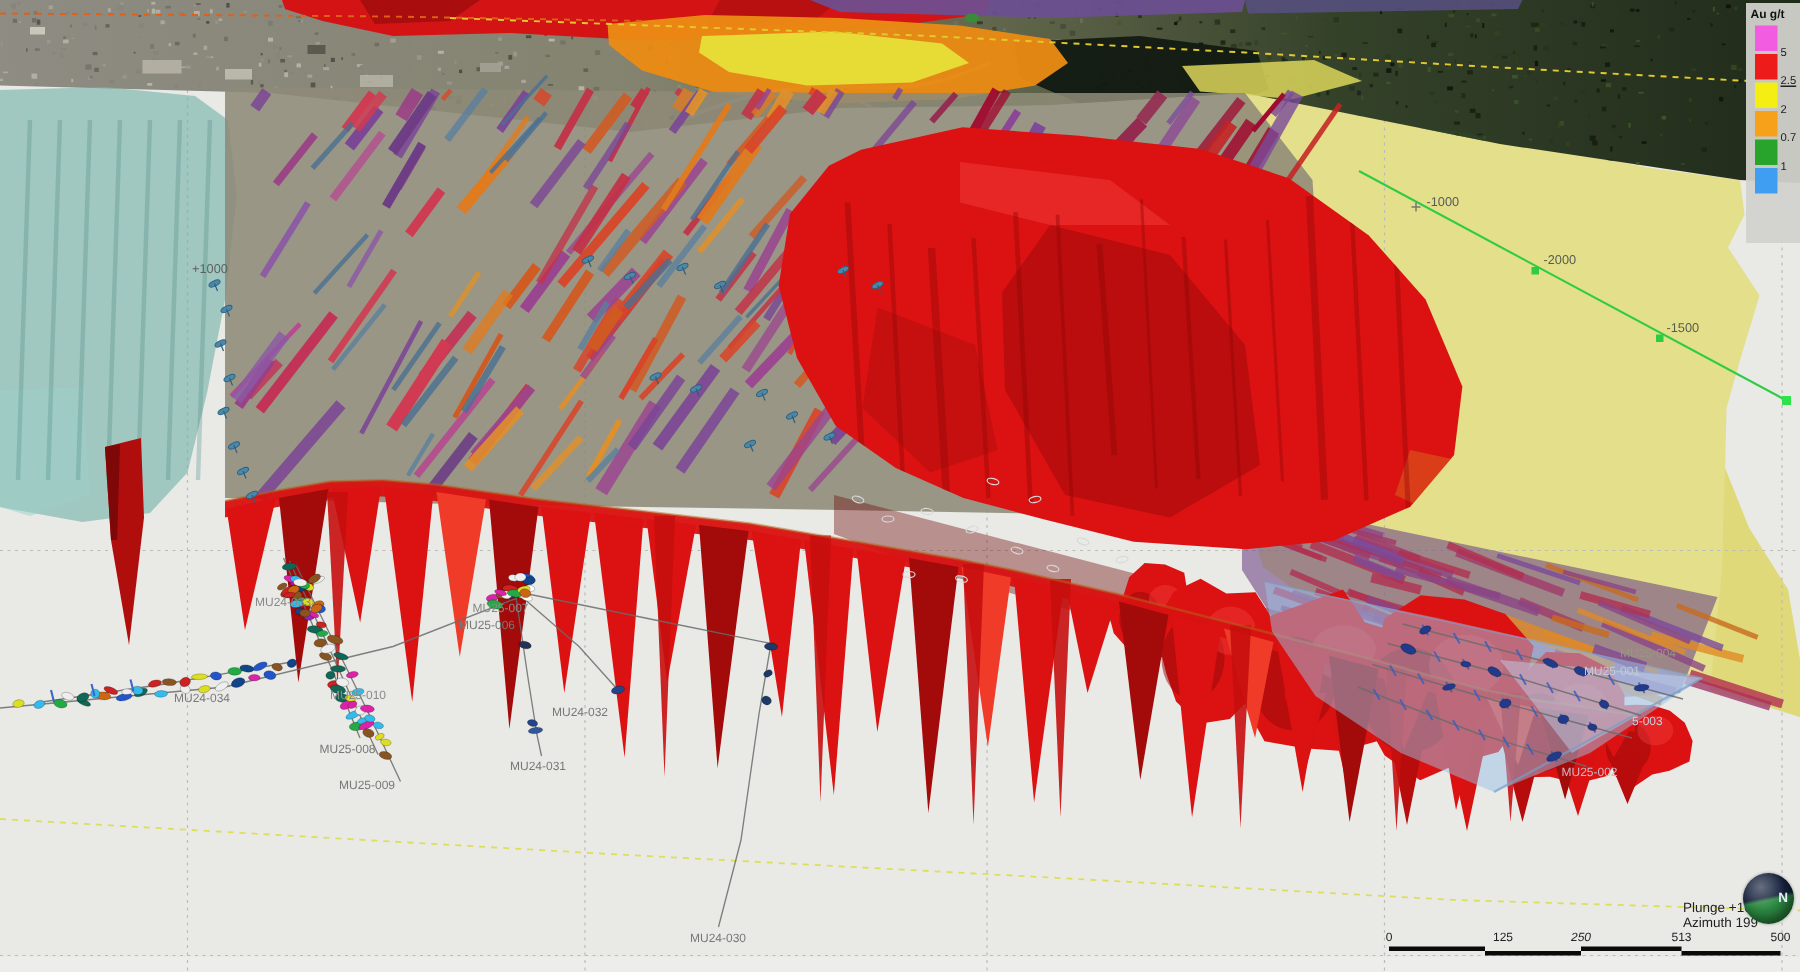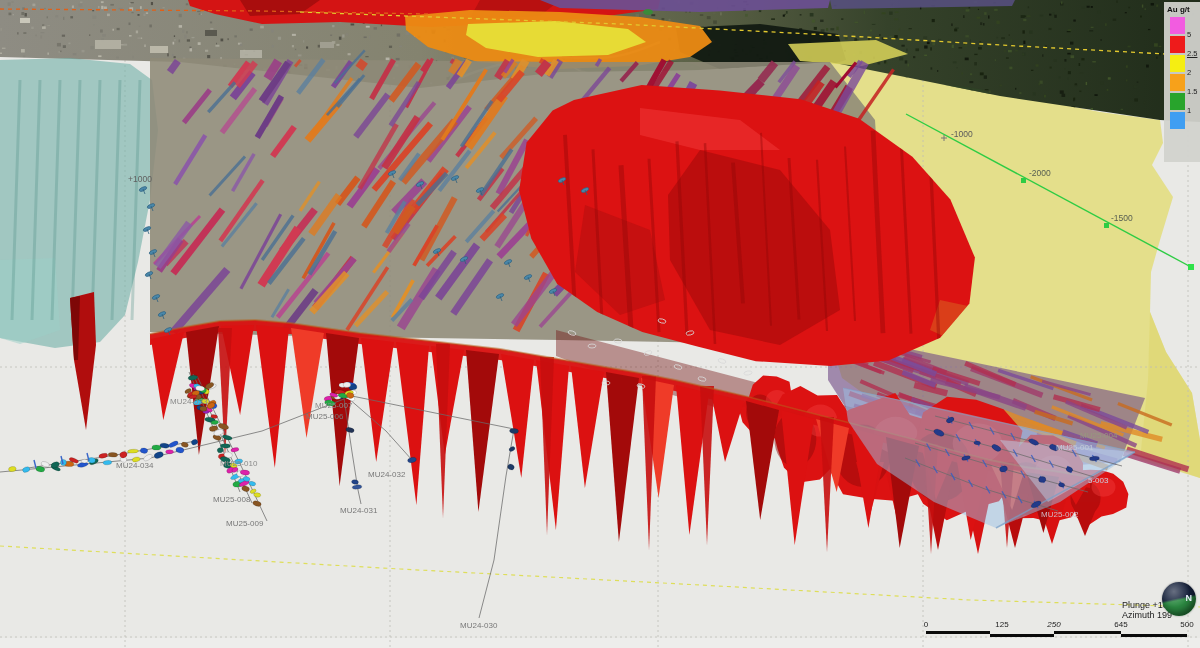--- a/index.html
+++ b/index.html
@@ -1389,42 +1389,42 @@
   <div class="legend">
     <div class="t">Au g/t</div>
     <div id="legend-swatches">
         <div class="sw" style="top: 15px; background: rgb(242, 92, 224);"></div>
         <div class="swl" style="top: 28px;">5</div>
         <div class="sw" style="top: 34px; background: rgb(238, 27, 27);"></div>
         <div class="swl" style="top: 47px; text-decoration: underline;">2.5</div>
         <div class="sw" style="top: 53px; background: rgb(245, 238, 18);"></div>
         <div class="swl" style="top: 66px;">2</div>
         <div class="sw" style="top: 72px; background: rgb(247, 161, 26);"></div>
-        <div class="swl" style="top: 85px;">1.5</div>
+        <div class="swl" style="top: 85px;">0.7</div>
         <div class="sw" style="top: 91px; background: rgb(40, 164, 44);"></div>
         <div class="swl" style="top: 104px;">1</div>
         <div class="sw" style="top: 110px; background: rgb(63, 158, 242);"></div>
       </div>
   </div>
 
   <div class="vinfo">
     <div>Plunge +10</div>
     <div>Azimuth 199</div>
   </div>
 
   <div class="compass">
     <span class="n">N</span>
   </div>
 
   <div class="sbar">
     <div id="sbar-ticks">
         <span class="tick" style="left: 0px;">0</span>
         <span class="tick" style="left: 76px;">125</span>
         <span class="tick" style="left: 128px; font-style: italic;">250</span>
-        <span class="tick" style="left: 195px;">645</span>
+        <span class="tick" style="left: 195px;">513</span>
         <span class="tick" style="left: 261px;">500</span>
       </div>
     <div id="sbar-segs">
         <div class="seg" style="left: 0px; top: 10.5px; width: 64px;"></div>
         <div class="seg" style="left: 64px; top: 13.7px; width: 64px;"></div>
         <div class="seg" style="left: 128px; top: 10.5px; width: 67px;"></div>
         <div class="seg" style="left: 195px; top: 13.7px; width: 66px;"></div>
       </div>
   </div>
 </div>

